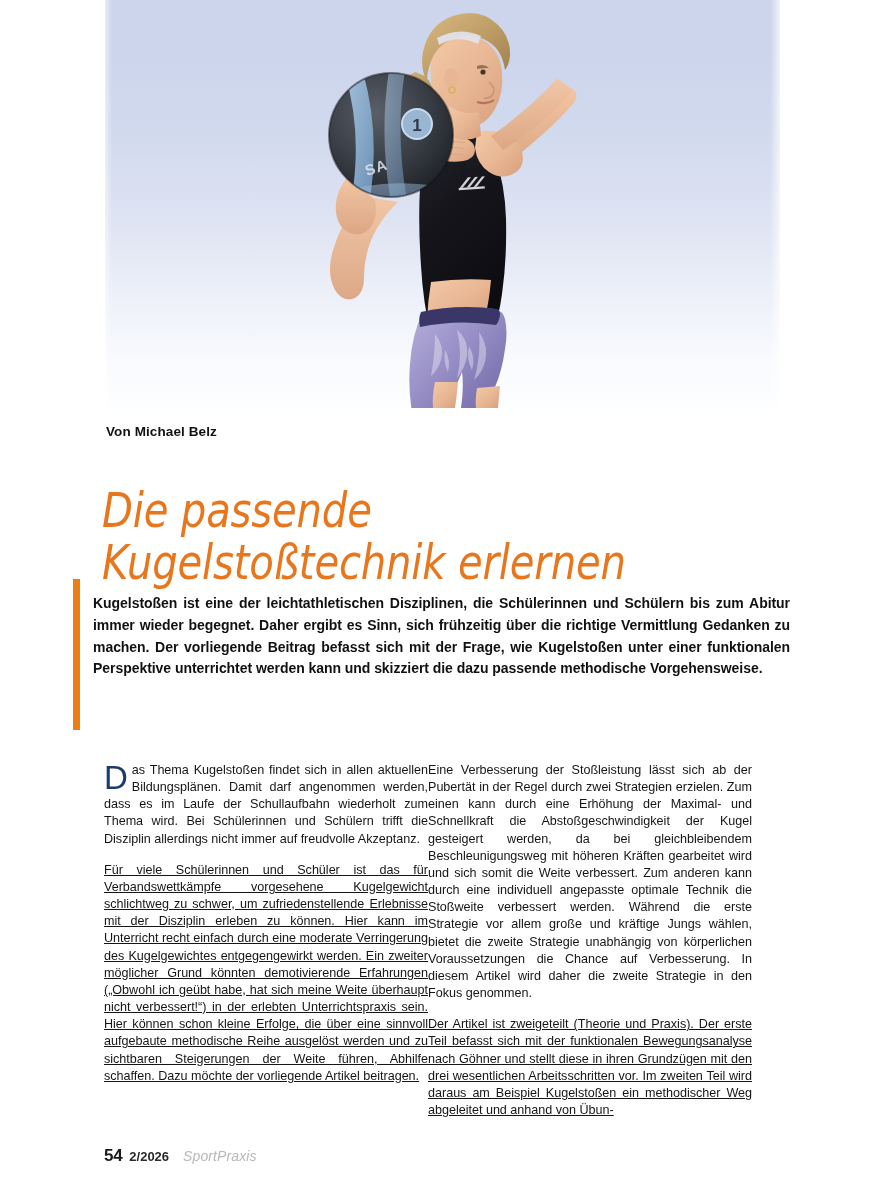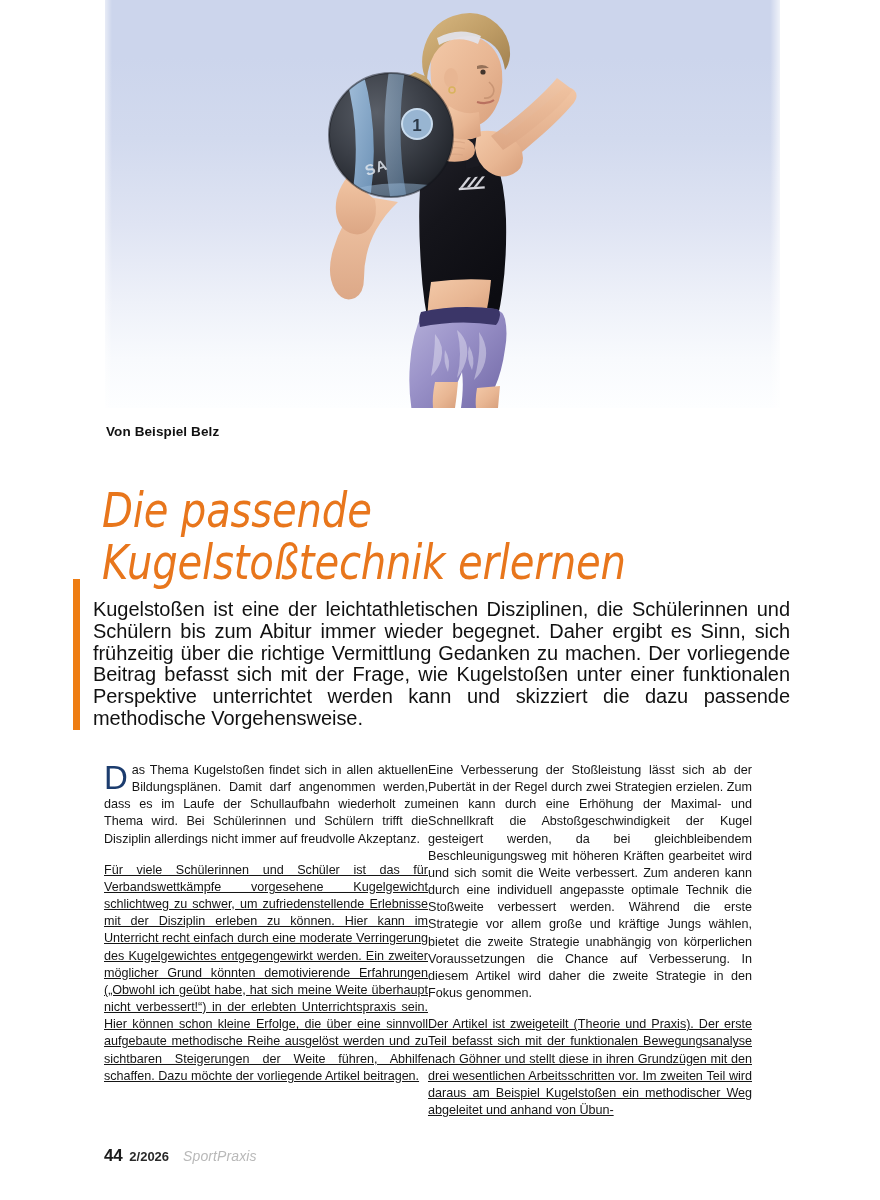--- a/index.html
+++ b/index.html
@@ -103,23 +103,23 @@
     position: absolute;
     left: 0;
     top: 0;
     width: 7px;
     height: 151px;
     background: #EE7D13;
   }
   .lead-text {
     margin-left: 20px;
     width: 697px;
-    font-size: 20px;
+    font-size: 14px;
     line-height: 21.8px;
-    font-weight: normal;
+    font-weight: bold;
     color: #111111;
     text-align: justify;
     text-justify: inter-word;
     letter-spacing: -0.05px;
     hyphens: manual;
   }
 
   
   .columns {
     position: absolute;
@@ -322,21 +322,21 @@
         <g transform="translate(262,176) rotate(-18)" opacity="0.85">
           <text x="0" y="0" font-family="Liberation Sans, sans-serif" font-size="15" font-weight="bold" fill="#dfe6ee" letter-spacing="1">SA</text>
         </g>
 
         <circle cx="286" cy="135" r="62" fill="none" stroke="#12141a" stroke-width="2" opacity="0.5"></circle>
         <path d="M286 73 a62 62 0 0 1 52 96 a62 62 0 0 0 -52 -96 z" fill="#000" opacity="0.18"></path>
       </svg>
     </div>
   </div>
 
-  <div class="byline">Von Beispiel Belz</div>
+  <div class="byline">Von Michael Belz</div>
 
   <h1 class="headline">
     <span class="hl-line">Die passende</span>
     <span class="hl-line">Kugelstoßtechnik erlernen</span>
   </h1>
 
   <div class="lead-wrap">
     <div class="lead-bar"></div>
     <p class="lead-text">Kugelstoßen ist eine der leichtathletischen Disziplinen, die Schülerinnen und Schülern bis zum Abitur immer wieder begegnet. Daher ergibt es Sinn, sich frühzeitig über die richtige Vermittlung Gedanken zu machen. Der vorliegende Beitrag befasst sich mit der Frage, wie Kugelstoßen unter einer funktionalen Perspektive unterrichtet werden kann und skizziert die dazu passende methodische Vorgehensweise.</p>
   </div>
@@ -346,18 +346,18 @@
       <p class="dropcap">Das Thema Kugelstoßen findet sich in allen aktuellen Bildungsplänen. Damit darf angenommen werden, dass es im Laufe der Schullaufbahn wiederholt zum Thema wird. Bei Schülerinnen und Schülern trifft die Disziplin allerdings nicht immer auf freudvolle Akzeptanz.</p>
       <p>Für viele Schülerinnen und Schüler ist das für Verbandswettkämpfe vorgesehene Kugelgewicht schlichtweg zu schwer, um zufriedenstellende Erlebnisse mit der Disziplin erleben zu können. Hier kann im Unterricht recht einfach durch eine moderate Verringerung des Kugelgewichtes entgegengewirkt werden. Ein zweiter möglicher Grund könnten demotivierende Erfahrungen („Obwohl ich geübt habe, hat sich meine Weite überhaupt nicht verbessert!“) in der erlebten Unterrichtspraxis sein. Hier können schon kleine Erfolge, die über eine sinnvoll aufgebaute methodische Reihe ausgelöst werden und zu sichtbaren Steigerungen der Weite führen, Abhilfe schaffen. Dazu möchte der vorliegende Artikel beitragen.</p>
     </div>
     <div class="col">
       <p>Eine Verbesserung der Stoßleistung lässt sich ab der Pubertät in der Regel durch zwei Strategien erzielen. Zum einen kann durch eine Erhöhung der Maximal- und Schnellkraft die Abstoßgeschwindigkeit der Kugel gesteigert werden, da bei gleichbleibendem Beschleunigungsweg mit höheren Kräften gearbeitet wird und sich somit die Weite verbessert. Zum anderen kann durch eine individuell angepasste optimale Technik die Stoßweite verbessert werden. Während die erste Strategie vor allem große und kräftige Jungs wählen, bietet die zweite Strategie unabhängig von körperlichen Voraussetzungen die Chance auf Verbesserung. In diesem Artikel wird daher die zweite Strategie in den Fokus genommen.</p>
       <p>Der Artikel ist zweigeteilt (Theorie und Praxis). Der erste Teil befasst sich mit der funktionalen Bewegungsanalyse nach Göhner und stellt diese in ihren Grundzügen mit den drei wesentlichen Arbeitsschritten vor. Im zweiten Teil wird daraus am Beispiel Kugelstoßen ein methodischer Weg abgeleitet und anhand von Übun-</p>
     </div>
   </div>
 
   <div class="footer">
-    <span class="foot-page">44</span>
+    <span class="foot-page">54</span>
     <span class="foot-issue">2/2026</span>
     <span class="foot-brand">SportPraxis</span>
   </div>
 
 </div>
 
 </body></html>

